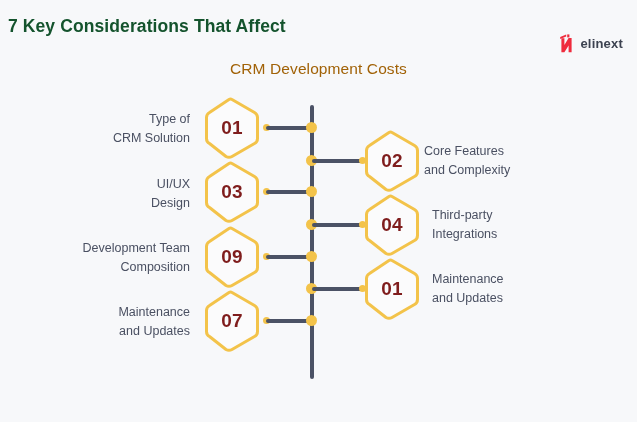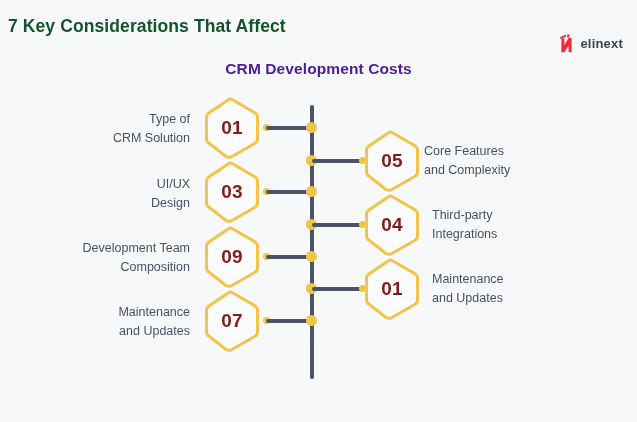--- a/index.html
+++ b/index.html
@@ -53,22 +53,22 @@
   }
 
   
   #subtitle {
     position: absolute;
     top: 60px;
     left: 0;
     width: 637px;
     text-align: center;
     font-size: 15.5px;
-    font-weight: bold;
-    color: #4c1d95;
+    font-weight: normal;
+    color: #a16207;
     letter-spacing: 0.1px;
   }
 
   
   #diagram {
     position: absolute;
     left: 0;
     top: 0;
     width: 637px;
     height: 422px;
@@ -184,21 +184,21 @@
   </div>
 
   <div class="node">
     <div class="dot" style="left:306px; top:155px;"></div>
     <div class="connector" style="left:312px; top:159px; width:50px;"></div>
     <div class="dot small" style="left:359px; top:157px;"></div>
     <div class="hex-wrap" style="left:364px; top:130px;">
       <svg viewBox="0 0 56 62" aria-hidden="true">
         <path d="M28 2.5 L50.5 15.5 Q53.5 17.2 53.5 20.6 L53.5 41.4 Q53.5 44.8 50.5 46.5 L28 59.5 Q25 61.2 22 59.5 L5.5 46.5 Q2.5 44.8 2.5 41.4 L2.5 20.6 Q2.5 17.2 5.5 15.5 L25 2.5 Q26.5 1.5 28 2.5 Z" fill="#fbfbfc" stroke="#f3c34a" stroke-width="3" stroke-linejoin="round"></path>
       </svg>
-      <div class="hex-num">05</div>
+      <div class="hex-num">02</div>
     </div>
     <div class="node-label right" style="left:424px; top:142px;">Core Features
 and Complexity</div>
   </div>
 
   <div class="node">
     <div class="node-label left" style="left:30px; top:175px;">UI/UX
 Design</div>
     <div class="hex-wrap" style="left:204px; top:161px;">
       <svg viewBox="0 0 56 62" aria-hidden="true">

